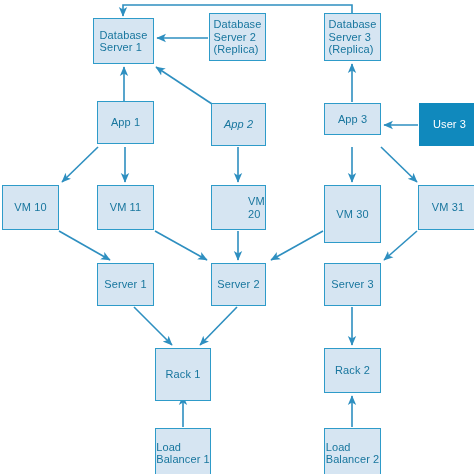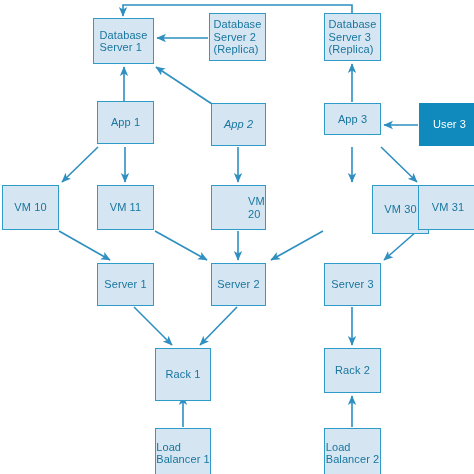--- a/index.html
+++ b/index.html
@@ -91,21 +91,21 @@
       <div class="node" style="left: 324px; top: 13px; width: 57px; height: 48px;">Database
 Server 3
 (Replica)</div>
       <div class="node" style="left: 97px; top: 101px; width: 57px; height: 43px;">App 1</div>
       <div class="node" style="left: 211px; top: 103px; width: 55px; height: 43px; font-style: italic;">App 2</div>
       <div class="node" style="left: 324px; top: 103px; width: 57px; height: 32px;">App 3</div>
       <div class="node solid" style="left: 419px; top: 103px; width: 61px; height: 43px;">User 3</div>
       <div class="node" style="left: 2px; top: 185px; width: 57px; height: 45px;">VM 10</div>
       <div class="node" style="left: 97px; top: 185px; width: 57px; height: 45px;">VM 11</div>
       <div class="node" style="left: 211px; top: 185px; width: 55px; height: 45px; padding-left: 36px;">VM 20</div>
-      <div class="node" style="left: 324px; top: 185px; width: 57px; height: 49px; margin-left: 48px;">VM 30</div>
+      <div class="node" style="left: 324px; top: 185px; width: 57px; height: 58px;">VM 30</div>
       <div class="node" style="left: 418px; top: 185px; width: 60px; height: 45px;">VM 31</div>
       <div class="node" style="left: 97px; top: 263px; width: 57px; height: 43px;">Server 1</div>
       <div class="node" style="left: 211px; top: 263px; width: 55px; height: 43px;">Server 2</div>
       <div class="node" style="left: 324px; top: 263px; width: 57px; height: 43px;">Server 3</div>
       <div class="node" style="left: 155px; top: 348px; width: 56px; height: 53px;">Rack 1</div>
       <div class="node" style="left: 324px; top: 348px; width: 57px; height: 45px;">Rack 2</div>
       <div class="node" style="left: 155px; top: 428px; width: 56px; height: 50px;">Load
 Balancer 1</div>
       <div class="node" style="left: 324px; top: 428px; width: 57px; height: 50px;">Load
 Balancer 2</div>

